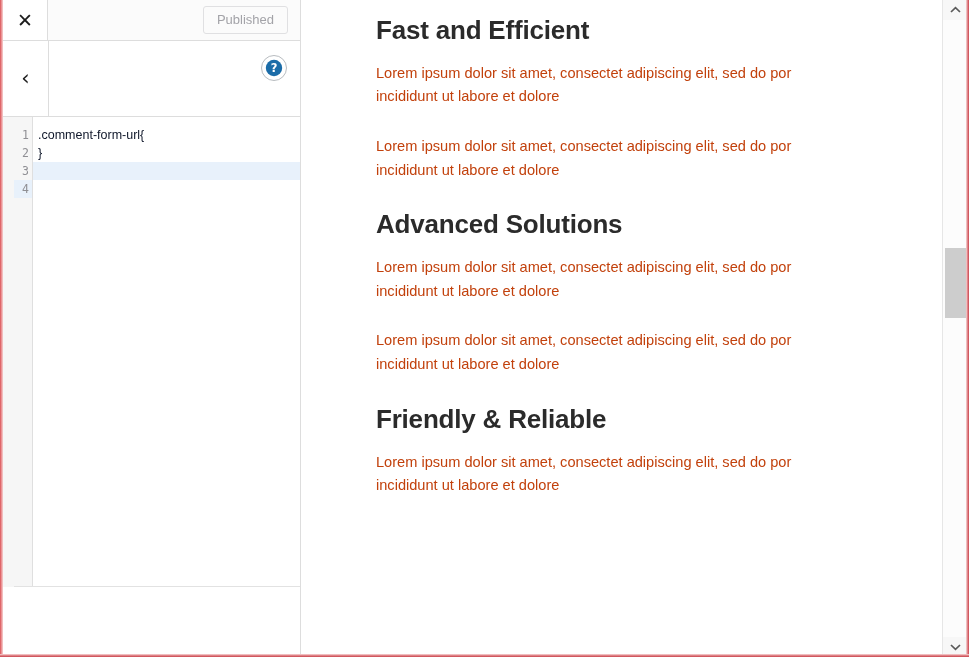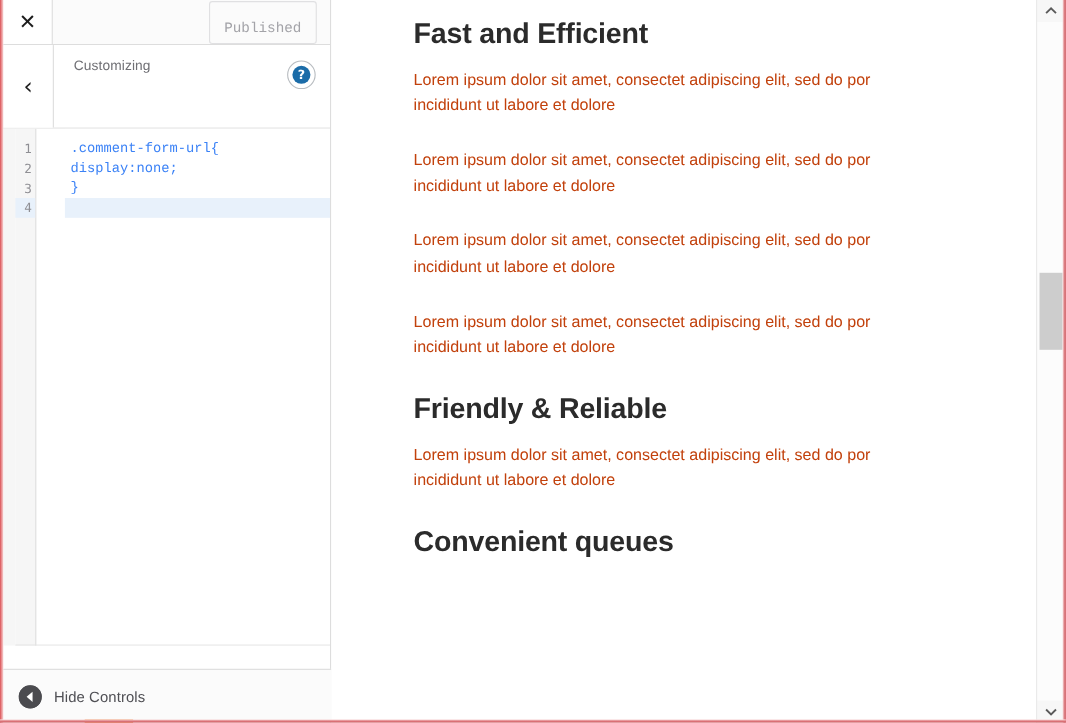--- a/index.html
+++ b/index.html
@@ -64,27 +64,27 @@
   }
   .close-glyph {
     font-size: 19px; line-height: 1;
     color: #1b1b1b;
     font-family: "DejaVu Sans", sans-serif;
     font-weight: 400;
   }
   .topbar-spacer { flex: 1 1 auto; }
   .published-btn {
     margin-right: 12px;
-    padding: 16px 13px 6px 13px;
+    padding: 5px 13px 6px 13px;
     font-size: 13px;
     color: #a3a3a8;
     background: #fbfbfb;
     border: 1px solid #e0e0e2;
     border-radius: 3px;
-    font-family: Liberation Mono, monospace;
+    font-family: Liberation Sans, sans-serif;
     cursor: default;
     white-space: nowrap;
   }
 
   
   .panel-header {
     position: relative;
     height: 76px;
     display: flex;
     align-items: stretch;
@@ -163,27 +163,26 @@
     font-family: "DejaVu Sans Mono", monospace;
     font-size: 11.5px;
     color: #8f8f94;
     height: 100%;
     user-select: none;
   }
   .gutter .ln { height: 18px; line-height: 18px; padding-right: 3px; }
   .code-lines {
     flex: 1 1 auto;
     padding-top: 9px;
-    font-family: Liberation Mono, monospace;
+    font-family: Liberation Sans, sans-serif;
     font-size: 12.5px;
-    color: #3b82f6;
+    color: #0f172a;
     height: 100%;
     background: #ffffff;
     position: relative;
-    margin-left: 26px;
   }
   .code-lines .cl {
     height: 18px;
     line-height: 18px;
     padding-left: 5px;
     white-space: pre;
   }
   .code-lines .cl.active { background: #e8f1fb; }
   .gutter .ln.active { background: #e8f1fb; }
 
@@ -313,21 +312,20 @@
       </div>
       <div class="topbar-spacer"></div>
       <button class="published-btn">Published</button>
     </div>
 
     <div class="panel-header">
       <div class="back-btn">
         <span class="back-chevron">‹</span>
       </div>
       <div class="panel-titles">
-        <div class="panel-sub">Customizing</div>
       </div>
       <div class="help-btn">
         <span class="help-circle">
           <svg width="18" height="18" viewBox="0 0 18 18">
             <circle cx="9" cy="9" r="8.2" fill="#1b6ca8"></circle>
             <text x="9" y="13" text-anchor="middle" font-family="DejaVu Sans, sans-serif" font-size="11.5" font-weight="bold" fill="#ffffff">?</text>
           </svg>
         </span>
       </div>
     </div>
@@ -335,63 +333,50 @@
     <div class="code-area">
       <div class="code-leftpad"></div>
       <div class="gutter">
         <div class="ln">1</div>
         <div class="ln">2</div>
         <div class="ln">3</div>
         <div class="ln active">4</div>
       </div>
       <div class="code-lines">
         <div class="cl">.comment-form-url{</div>
-        <div class="cl">display:none;</div>
         <div class="cl">}</div>
         <div class="cl active"></div>
       </div>
       <div class="code-bottom-strip"></div>
     </div>
 
-    <div class="hide-controls">
-      <span class="hc-circle">
-        <svg width="21" height="21" viewBox="0 0 21 21">
-          <circle cx="10.5" cy="10.5" r="10.5" fill="#4b4b4f"></circle>
-          <path d="M12.6 5.8 L7.2 10.5 L12.6 15.2 Z" fill="#ffffff"></path>
-        </svg>
-      </span>
-      <span class="hc-label">Hide Controls</span>
-    </div>
 
     <div class="orange-sliver"></div>
   </div>
 
   <div id="preview">
     <div class="preview-inner">
 
       <div class="sec">
         <h2>Fast and Efficient</h2>
         <p>Lorem ipsum dolor sit amet, consectet adipiscing elit, sed do por incididunt ut labore et dolore</p>
       </div>
       <div class="sec">
         <p>Lorem ipsum dolor sit amet, consectet adipiscing elit, sed do por incididunt ut labore et dolore</p>
       </div>
       <div class="sec">
+        <h2>Advanced Solutions</h2>
         <p>Lorem ipsum dolor sit amet, consectet adipiscing elit, sed do por incididunt ut labore et dolore</p>
       </div>
       <div class="sec">
         <p>Lorem ipsum dolor sit amet, consectet adipiscing elit, sed do por incididunt ut labore et dolore</p>
       </div>
       <div class="sec">
         <h2>Friendly &amp; Reliable</h2>
         <p>Lorem ipsum dolor sit amet, consectet adipiscing elit, sed do por incididunt ut labore et dolore</p>
-      </div>
-      <div class="sec">
-        <h2>Convenient queues</h2>
-
       </div>
 
     </div>
   </div>
 
   <div id="scrollbar">
     <div class="sb-track"></div>
     <div class="sb-arrow up">
       <svg width="11" height="8" viewBox="0 0 11 8">
         <path d="M1 6 L5.5 1.6 L10 6" stroke="#5a5a5a" stroke-width="1.7" fill="none"></path>

